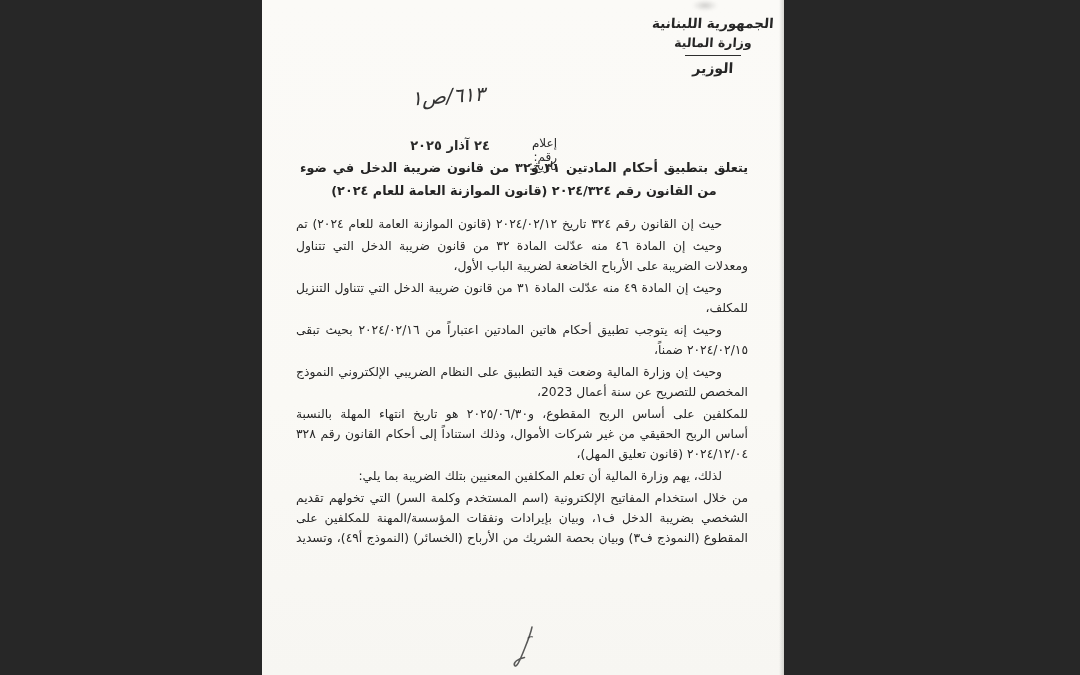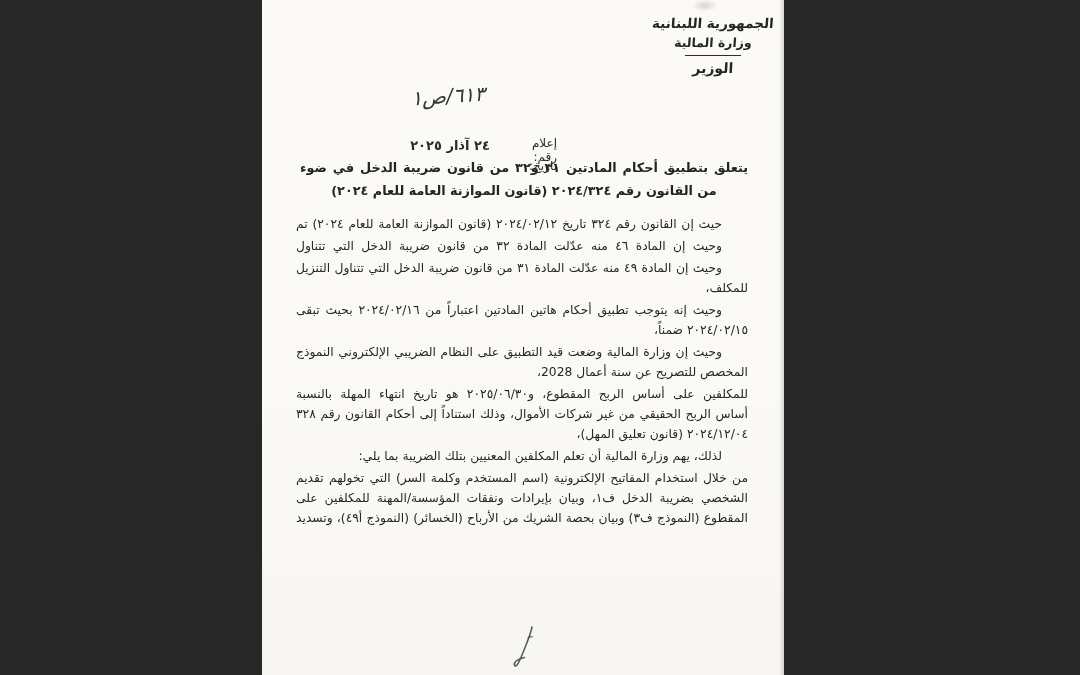--- a/index.html
+++ b/index.html
@@ -80,35 +80,36 @@
     </div>
 
     <div class="body-col">
 
       <div class="para">
         <div class="ln first">حيث إن القانون رقم ٣٢٤ تاريخ ٢٠٢٤/٠٢/١٢ (قانون الموازنة العامة للعام ٢٠٢٤) تم</div>
       </div>
 
       <div class="para">
         <div class="ln first">وحيث إن المادة ٤٦ منه عدّلت المادة ٣٢ من قانون ضريبة الدخل التي تتناول الشطور</div>
+        <div class="ln last">ومعدلات الضريبة على الأرباح الخاضعة لضريبة الباب الأول،</div>
       </div>
 
       <div class="para">
         <div class="ln first">وحيث إن المادة ٤٩ منه عدّلت المادة ٣١ من قانون ضريبة الدخل التي تتناول التنزيل العائلي</div>
         <div class="ln last">للمكلف،</div>
       </div>
 
       <div class="para">
         <div class="ln first">وحيث إنه يتوجب تطبيق أحكام هاتين المادتين اعتباراً من ٢٠٢٤/٠٢/١٦ بحيث تبقى نافذة</div>
         <div class="ln last">٢٠٢٤/٠٢/١٥ ضمناً،</div>
       </div>
 
       <div class="para">
         <div class="ln first">وحيث إن وزارة المالية وضعت قيد التطبيق على النظام الضريبي الإلكتروني النموذج ف١</div>
-        <div class="ln last">المخصص للتصريح عن سنة أعمال 2028،</div>
+        <div class="ln last">المخصص للتصريح عن سنة أعمال 2023،</div>
       </div>
 
       <div class="para">
         <div class="ln">للمكلفين على أساس الربح المقطوع، و٢٠٢٥/٠٦/٣٠ هو تاريخ انتهاء المهلة بالنسبة للمكلفين على</div>
         <div class="ln">أساس الربح الحقيقي من غير شركات الأموال، وذلك استناداً إلى أحكام القانون رقم ٣٢٨ تاريخ</div>
         <div class="ln last">٢٠٢٤/١٢/٠٤ (قانون تعليق المهل)،</div>
       </div>
 
       <div class="para">
         <div class="ln first last">لذلك، يهم وزارة المالية أن تعلم المكلفين المعنيين بتلك الضريبة بما يلي:</div>

